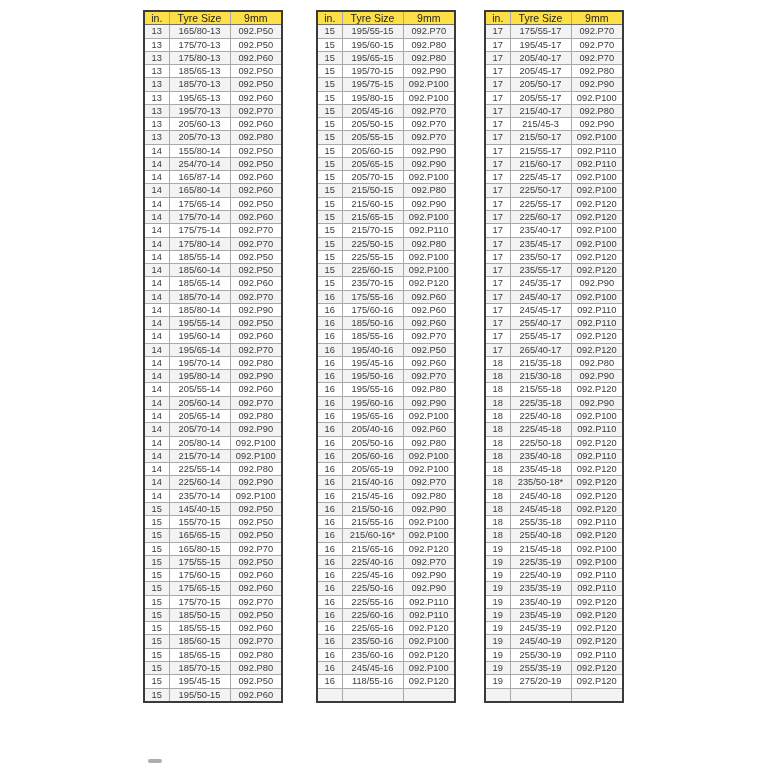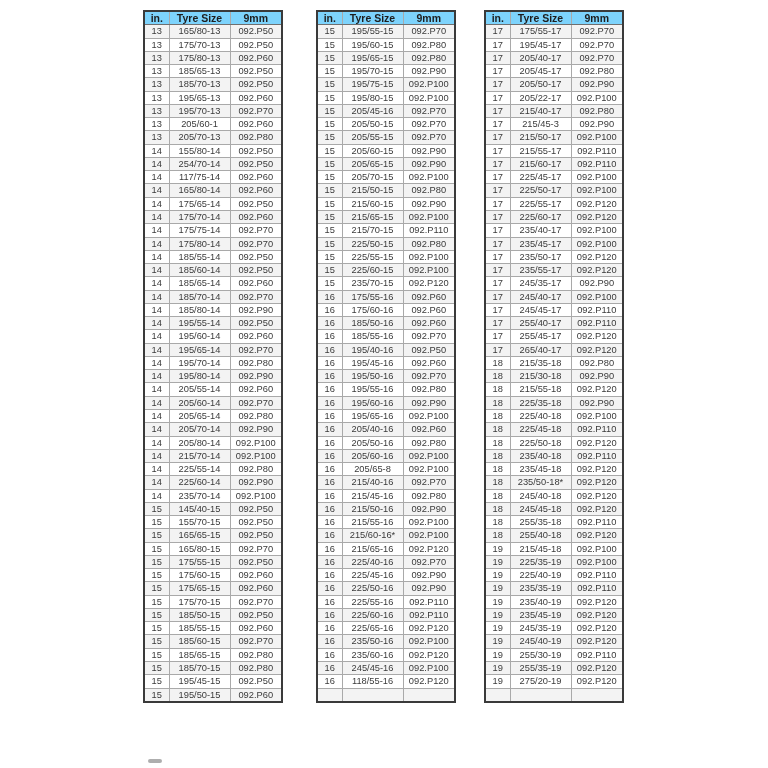--- a/index.html
+++ b/index.html
@@ -35,23 +35,23 @@
     margin: 0;
     text-align: center;
     vertical-align: middle;
     height: 12.27px;
     line-height: 12.27px;
     white-space: nowrap;
     overflow: hidden;
   }
   .size-table th {
     font-size: 10.5px;
-    font-weight: bold;
+    font-weight: normal;
     color: #1d1d1d;
-    background: #7dd3fc;
+    background: #fde047;
     border-bottom: 1px solid #6f6f6f;
     margin-left: 20px;
   }
   .size-table td {
     font-size: 9.3px;
     color: #3a3a3a;
   }
   .size-table col.c-in  { width: 25px; }
   .size-table col.c-ts  { width: 61px; }
   .size-table col.c-mm  { width: 52px; }
@@ -120,41 +120,41 @@
           <td>195/65-13</td>
           <td>092.P60</td>
         </tr>
         <tr>
           <td>13</td>
           <td>195/70-13</td>
           <td>092.P70</td>
         </tr>
         <tr>
           <td>13</td>
-          <td>205/60-1</td>
+          <td>205/60-13</td>
           <td>092.P60</td>
         </tr>
         <tr>
           <td>13</td>
           <td>205/70-13</td>
           <td>092.P80</td>
         </tr>
         <tr>
           <td>14</td>
           <td>155/80-14</td>
           <td>092.P50</td>
         </tr>
         <tr>
           <td>14</td>
           <td>254/70-14</td>
           <td>092.P50</td>
         </tr>
         <tr>
           <td>14</td>
-          <td>117/75-14</td>
+          <td>165/87-14</td>
           <td>092.P60</td>
         </tr>
         <tr>
           <td>14</td>
           <td>165/80-14</td>
           <td>092.P60</td>
         </tr>
         <tr>
           <td>14</td>
           <td>175/65-14</td>
@@ -522,21 +522,21 @@
           <td>205/50-16</td>
           <td>092.P80</td>
         </tr>
         <tr>
           <td>16</td>
           <td>205/60-16</td>
           <td>092.P100</td>
         </tr>
         <tr>
           <td>16</td>
-          <td>205/65-8</td>
+          <td>205/65-19</td>
           <td>092.P100</td>
         </tr>
         <tr>
           <td>16</td>
           <td>215/40-16</td>
           <td>092.P70</td>
         </tr>
         <tr>
           <td>16</td>
           <td>215/45-16</td>
@@ -654,21 +654,21 @@
           <td>205/45-17</td>
           <td>092.P80</td>
         </tr>
         <tr>
           <td>17</td>
           <td>205/50-17</td>
           <td>092.P90</td>
         </tr>
         <tr>
           <td>17</td>
-          <td>205/22-17</td>
+          <td>205/55-17</td>
           <td>092.P100</td>
         </tr>
         <tr>
           <td>17</td>
           <td>215/40-17</td>
           <td>092.P80</td>
         </tr>
         <tr>
           <td>17</td>
           <td>215/45-3</td>

